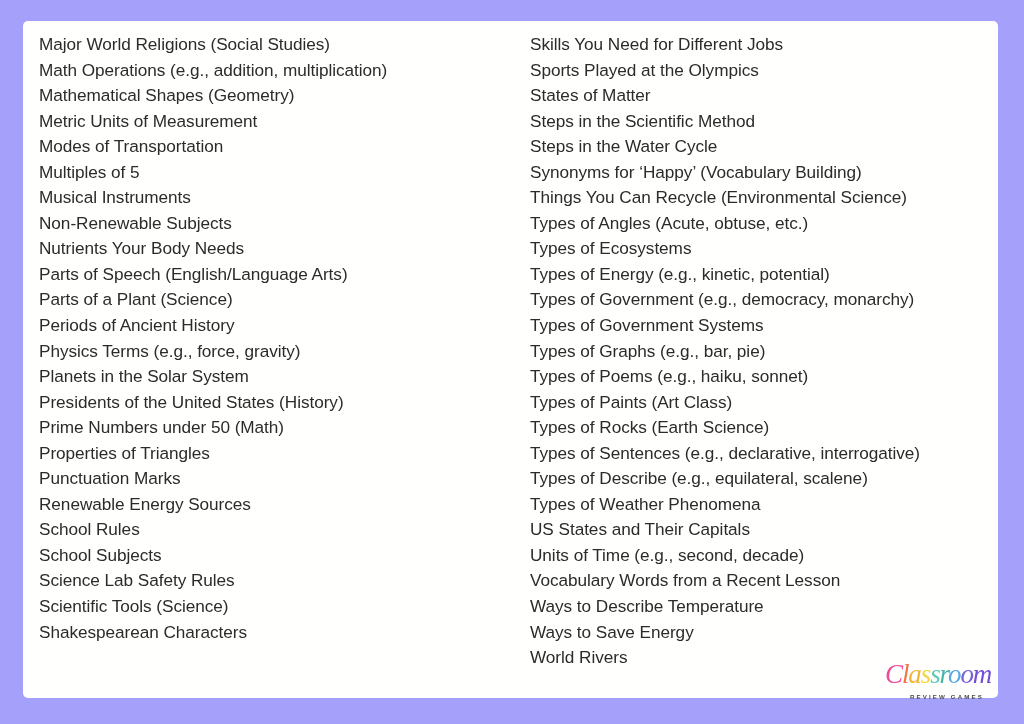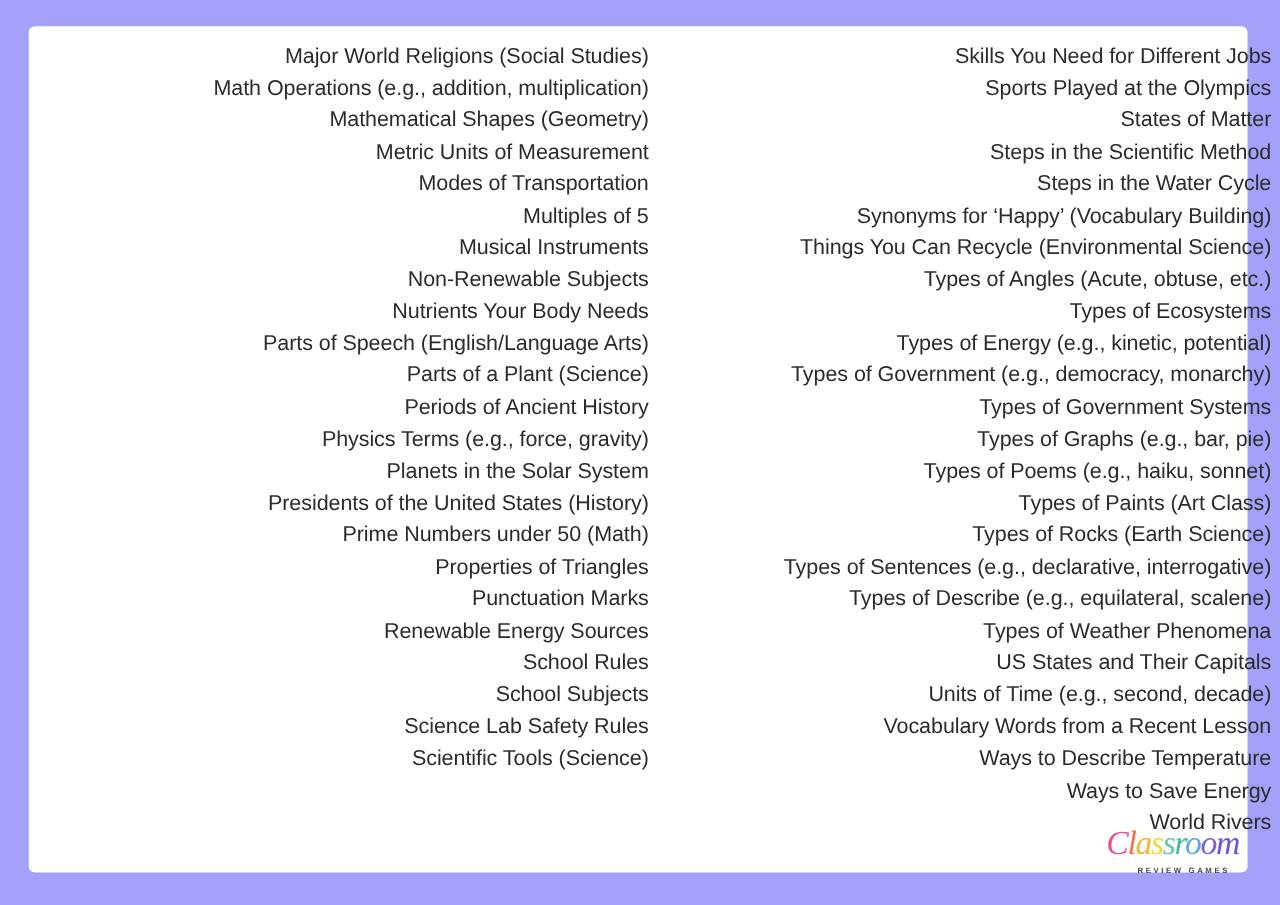--- a/index.html
+++ b/index.html
@@ -33,30 +33,29 @@
   }
 
   #columns {
     position: absolute;
     left: 0;
     top: 0;
     width: 975px;
     height: 695px;
     box-sizing: border-box;
     padding: 11px 0 0 0;
-    text-align: right;
   }
 
   .column {
     position: absolute;
     top: 11px;
   }
 
   #col-left  { left: 16px;  width: 480px; }
-  #col-right { left: 507px; width: 468px; margin-left: 19px; }
+  #col-right { left: 507px; width: 468px; }
 
   .topic-item {
     font-family: "Liberation Sans", sans-serif;
     font-size: 17.2px;
     line-height: 25.55px;
     color: #2b2b2b;
     letter-spacing: -0.05px;
     white-space: nowrap;
   }
 
@@ -122,20 +121,21 @@
           <div class="topic-item">Planets in the Solar System</div>
           <div class="topic-item">Presidents of the United States (History)</div>
           <div class="topic-item">Prime Numbers under 50 (Math)</div>
           <div class="topic-item">Properties of Triangles</div>
           <div class="topic-item">Punctuation Marks</div>
           <div class="topic-item">Renewable Energy Sources</div>
           <div class="topic-item">School Rules</div>
           <div class="topic-item">School Subjects</div>
           <div class="topic-item">Science Lab Safety Rules</div>
           <div class="topic-item">Scientific Tools (Science)</div>
+          <div class="topic-item">Shakespearean Characters</div>
         </div>
       <div class="column" id="col-right">
           <div class="topic-item">Skills You Need for Different Jobs</div>
           <div class="topic-item">Sports Played at the Olympics</div>
           <div class="topic-item">States of Matter</div>
           <div class="topic-item">Steps in the Scientific Method</div>
           <div class="topic-item">Steps in the Water Cycle</div>
           <div class="topic-item">Synonyms for ‘Happy’ (Vocabulary Building)</div>
           <div class="topic-item">Things You Can Recycle (Environmental Science)</div>
           <div class="topic-item">Types of Angles (Acute, obtuse, etc.)</div>

